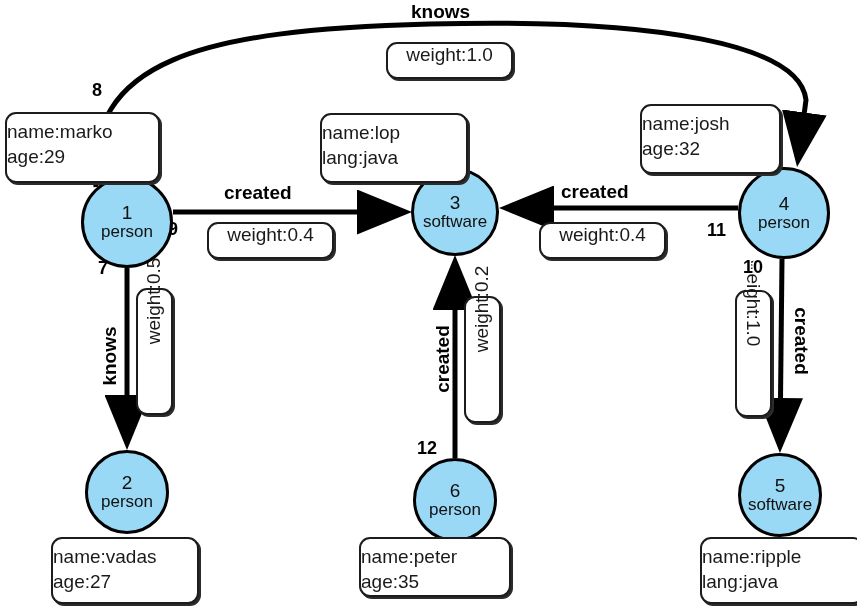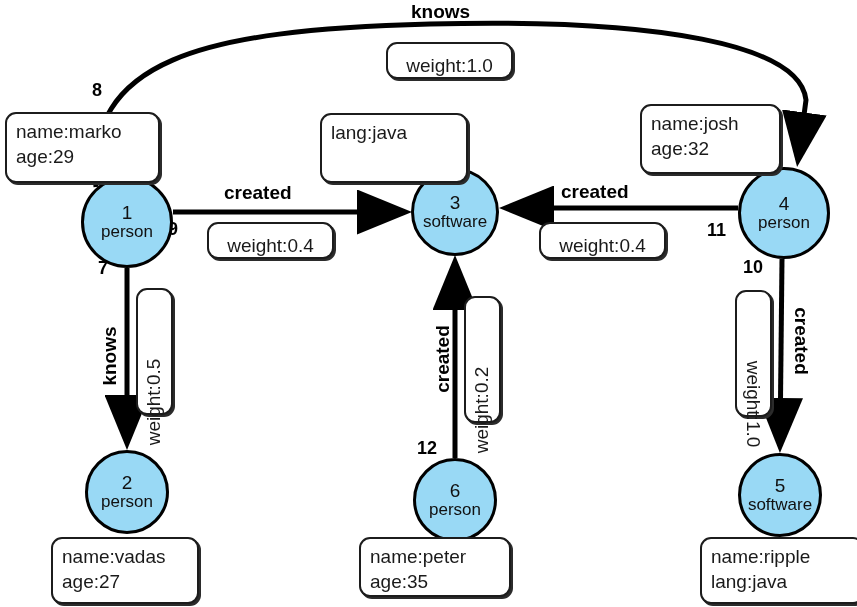--- a/index.html
+++ b/index.html
@@ -48,42 +48,42 @@
   }
   .vertex.small .v-label { font-size: 17px; }
 
   
   .propbox {
     position: absolute;
     background: #ffffff;
     border: 2px solid #1c1c1c;
     border-radius: 11px;
     box-sizing: border-box;
-    padding: 6px 9px;
+    padding: 6px 0;
     font-size: 19px;
     line-height: 1.30;
     color: #1a1a1a;
     box-shadow: 2px 2px 0 #2b2b2b;
     z-index: 45;
     white-space: nowrap;
   }
   .propbox div { pointer-events: none; }
 
   
   .weightbox {
     position: absolute;
     background: #ffffff;
     border: 2px solid #1c1c1c;
     border-radius: 11px;
     box-sizing: border-box;
     font-size: 19px;
     color: #1a1a1a;
     box-shadow: 2px 2px 0 #2b2b2b;
     display: flex;
-    align-items: flex-end;
+    align-items: flex-start;
     justify-content: center;
     z-index: 35;
     white-space: nowrap;
   }
   .weightbox.vert-up  > span { transform: rotate(-90deg); display:inline-block; }
   .weightbox.vert-down > span { transform: rotate(90deg); display:inline-block; }
 
   
   .edgetext {
     position: absolute;
@@ -159,20 +159,21 @@
     <div>name:marko</div>
     <div>age:29</div>
   </div>
 
   <div class="propbox" style="left:51px; top:537px; width:148px; height:67px;">
     <div>name:vadas</div>
     <div>age:27</div>
   </div>
 
   <div class="propbox" style="left:320px; top:113px; width:148px; height:70px;">
+    <div>name:lop</div>
     <div>lang:java</div>
   </div>
 
   <div class="propbox" style="left:640px; top:104px; width:141px; height:70px;">
     <div>name:josh</div>
     <div>age:32</div>
   </div>
 
   <div class="propbox" style="left:700px; top:537px; width:164px; height:67px;">
     <div>name:ripple</div>

